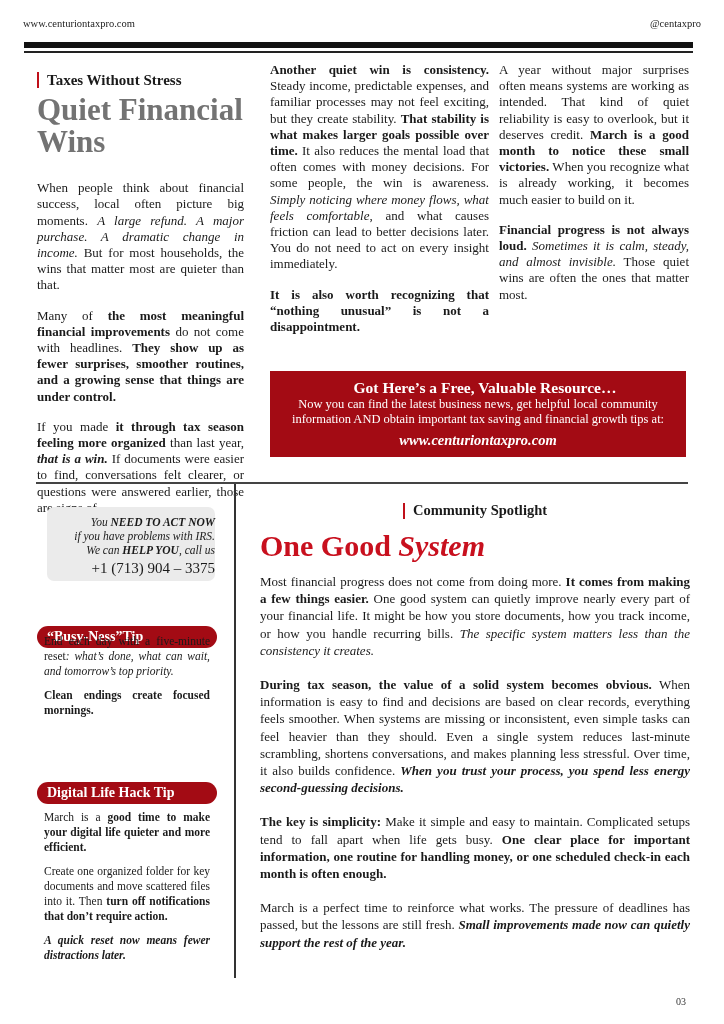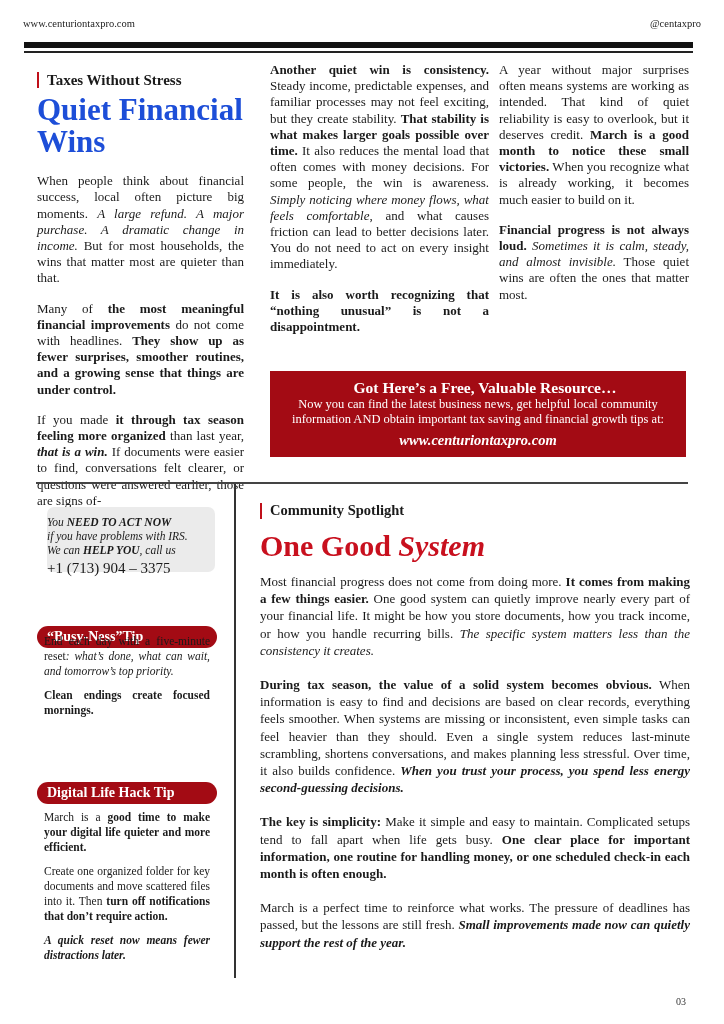--- a/index.html
+++ b/index.html
@@ -14,43 +14,43 @@
   .rule-thin { position: absolute; left: 24px; top: 51px; width: 480px; height: 2px; background: #222; }
 
   .col { position: absolute; font-size: 13px; line-height: 16.2px; text-align: justify; }
   .col p { margin-bottom: 14px; }
   .col1 { left: 37px; top: 72px; width: 207px; }
   .col2 { left: 270px; top: 62px; width: 219px; }
   .col3 { left: 499px; top: 62px; width: 190px; }
 
   .kicker { display: flex; align-items: center; font-weight: bold; font-size: 15px; margin-bottom: 6px; text-align: left; }
   .kicker-bar { width: 2px; height: 16px; background: #c0101a; margin-right: 8px; }
-  .title-red { color: #1d4ed8; font-weight: bold; font-size: 31px; line-height: 32px; margin-bottom: 15px; text-align: left; }
+  .title-red { color: #737373; font-weight: bold; font-size: 31px; line-height: 32px; margin-bottom: 22px; text-align: left; }
 
   .banner { position: absolute; left: 270px; top: 371px; width: 416px; height: 86px; background: #a30b14; color: #fff; text-align: center; padding-top: 7px; }
   .banner-title { font-weight: bold; font-size: 15.5px; line-height: 19px; padding-left: 14px; }
   .banner-body { font-size: 12.5px; line-height: 15px; }
   .banner-url { font-weight: bold; font-style: italic; font-size: 14.5px; line-height: 20px; margin-top: 3px; }
 
   .mid-rule { position: absolute; left: 36px; top: 482px; width: 652px; height: 2px; background: #444; }
   .vert-rule { position: absolute; left: 234px; top: 484px; width: 2px; height: 494px; background: #333; }
 
-  .callout { position: absolute; left: 47px; top: 507px; width: 168px; height: 65px; background: #ebebeb; border-radius: 7px; text-align: left; padding-top: 8px; font-style: italic; font-size: 11.5px; line-height: 14px; }
+  .callout { position: absolute; left: 47px; top: 507px; width: 168px; height: 74px; background: #ebebeb; border-radius: 7px; text-align: right; padding-top: 8px; font-style: italic; font-size: 11.5px; line-height: 14px; }
   .callout-phone { font-style: normal; font-size: 15px; line-height: 20px; margin-top: 1px; }
 
   .tip-header { position: absolute; left: 37px; width: 180px; height: 22px; background: #a30b14; color: #fff; border-radius: 11px; font-weight: bold; font-size: 14px; line-height: 22px; padding-left: 10px; }
   .tip1-header { top: 626px; font-family: Liberation Serif, serif; }
   .tip2-header { top: 782px; }
   .tip-body { position: absolute; left: 44px; width: 166px; font-size: 11.5px; line-height: 15px; text-align: justify; }
   .tip-body p { margin-bottom: 9px; }
   .tip1-body { top: 634px; }
   .tip2-body { top: 810px; }
 
   .spot { position: absolute; left: 260px; top: 502px; width: 430px; }
-  .spot .kicker { font-size: 14.5px; margin-bottom: 10px; }
+  .spot .kicker { font-size: 14.5px; margin-bottom: 10px; justify-content: center; }
   .spot-title { color: #c8101e; font-weight: bold; font-size: 30px; line-height: 34px; margin-bottom: 10px; }
   .spot-body { font-size: 13px; line-height: 17.2px; text-align: justify; }
   .spot-body p { margin-bottom: 17px; }
 
   .page-num { position: absolute; left: 676px; top: 996px; font-size: 10px; color: #333; }
 </style>
 </head>
 <body>
 
 <div class="header-url">www.centuriontaxpro.com</div>

